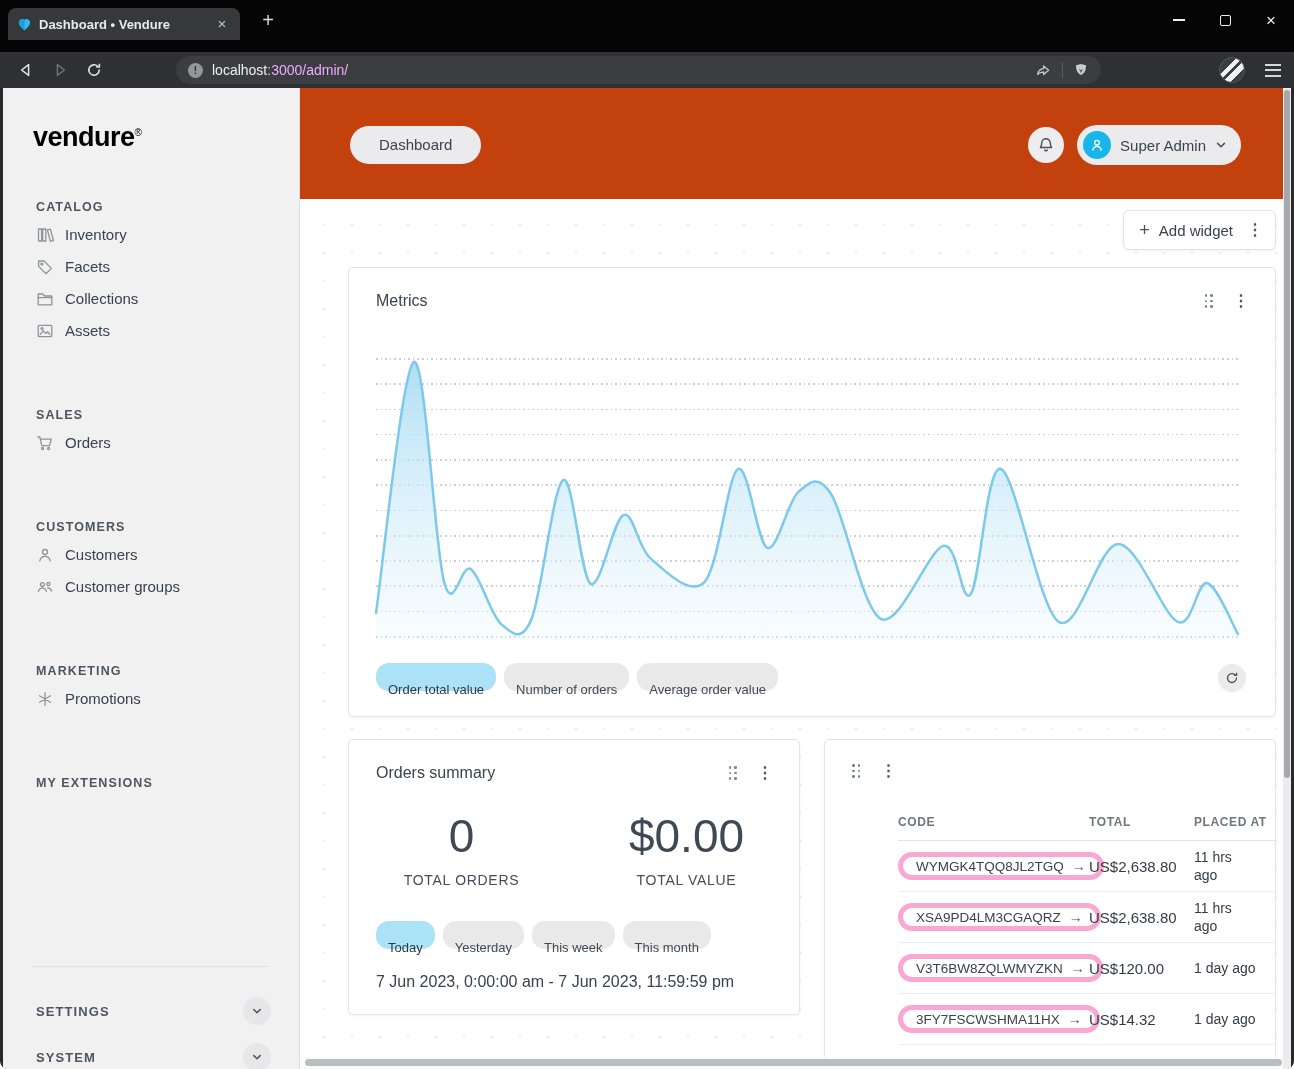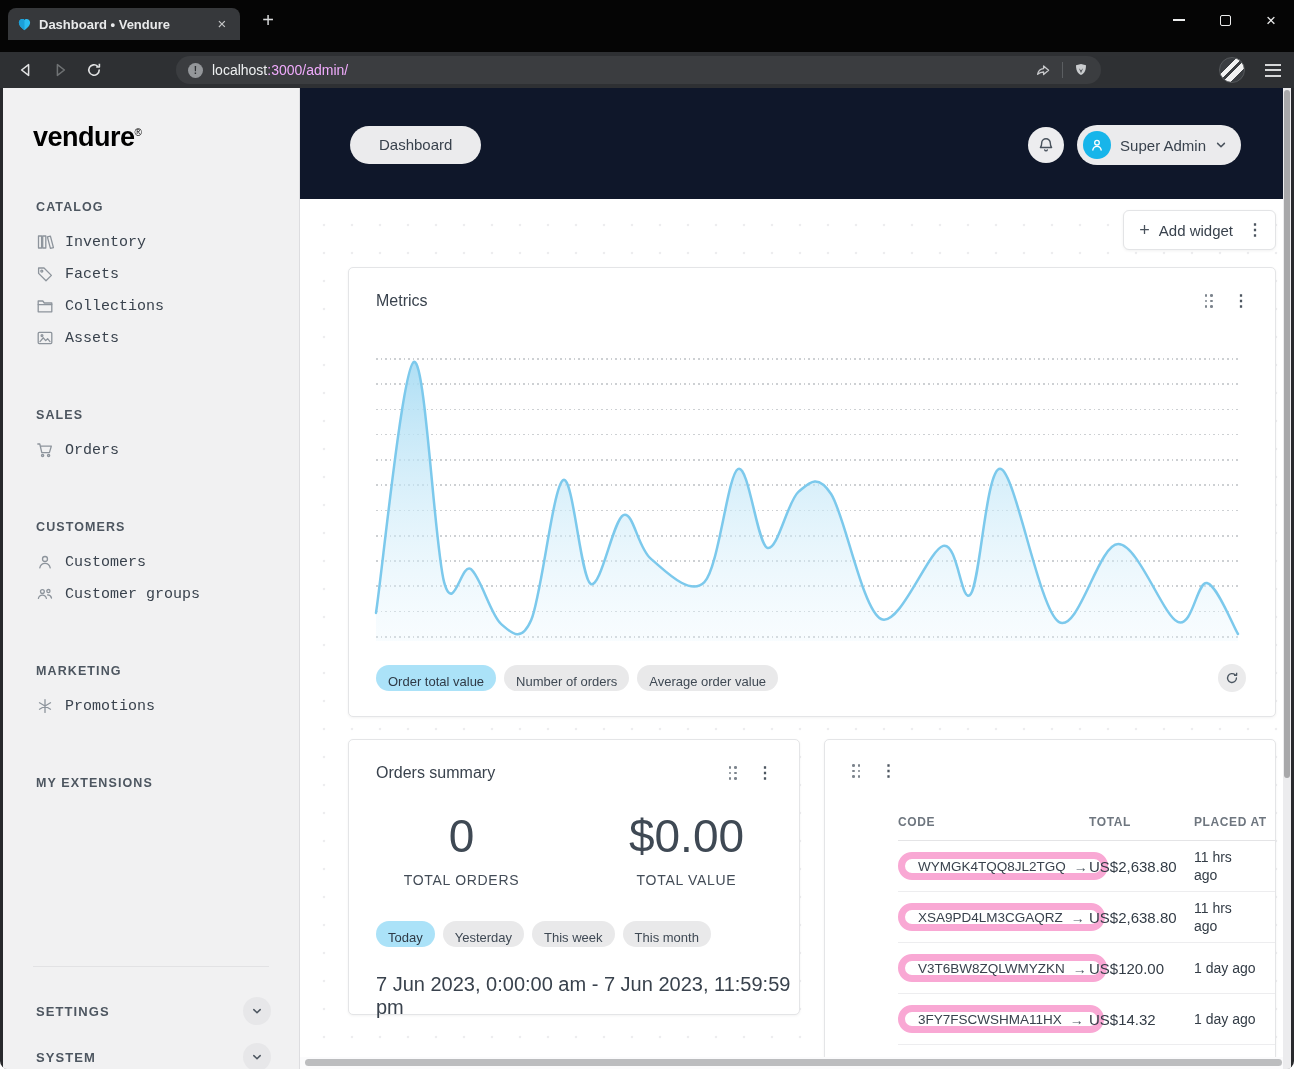--- a/index.html
+++ b/index.html
@@ -37,36 +37,36 @@
 
   
   .app { flex:1; display:flex; margin:0 3px; background:#fff; overflow:hidden; position:relative; }
 
   
   .sidebar { width:297px; flex:none; background:#f1f1f2; border-right:1px solid #dddde0; position:relative; }
   .logo { margin:30px 0 0 30px; font-size:27px; font-weight:600; letter-spacing:-0.5px; color:#000000; line-height:30px; }
   .logo sup { font-size:10px; font-weight:400; }
   .section-label { margin:54px 0 0 33px; font-size:12.5px; font-weight:600; letter-spacing:1.1px; color:#4d5660; height:16px; }
   .section-label.first { margin-top:48px; }
-  .nav-item { height:32px; display:flex; align-items:center; padding-left:33px; gap:11px; cursor:pointer;font-family:Liberation Mono, monospace; }
+  .nav-item { height:32px; display:flex; align-items:flex-start; padding-left:33px; gap:11px; cursor:pointer; }
   .nav-item:first-of-type { margin-top:0; }
   .nav-group .nav-item:nth-child(2) { margin-top:10px; }
   .nav-item span { font-size:15px; color:#39424d; }
   .nav-ico { width:18px; height:18px; flex:none; display:flex; }
   .nav-ico svg { stroke:#8d949c; fill:none; stroke-width:1.3; stroke-linecap:round; stroke-linejoin:round; }
   .sidebar-footer { position:absolute; left:0; right:0; bottom:0; height:103px; }
   .side-divider { margin:0 30px; border-top:1px solid #e2e2e4; }
   .foot-row { margin:30px 28px 0 33px; display:flex; align-items:center; justify-content:space-between; height:28px; }
   .foot-row + .foot-row { margin-top:18px; }
   .foot-label { font-size:13px; font-weight:600; letter-spacing:1.1px; color:#4d5660; }
   .chev-btn { width:28px; height:28px; border-radius:50%; background:#e7e7e9; display:flex; align-items:center; justify-content:center; }
 
   
   .main { flex:1; display:flex; flex-direction:column; overflow:hidden; min-width:0; }
-  .page-header { height:111px; background:#0f172a; position:relative; flex:none; }
+  .page-header { height:111px; background:#c2410c; position:relative; flex:none; }
   .dashboard-pill { position:absolute; left:50px; top:38px; height:38px; border-radius:19px; background:#ebebed; padding:0 29px; font-size:15px; color:#39424d; line-height:38px; }
   .bell-btn { position:absolute; right:219px; top:39px; width:36px; height:36px; border-radius:50%; background:#ededef; display:flex; align-items:center; justify-content:center; }
   .user-pill { position:absolute; right:42px; top:37px; height:40px; border-radius:20px; background:#ebebed; display:flex; align-items:center; padding:0 14px 0 6px; gap:9px; }
   .user-avatar { width:28px; height:28px; border-radius:50%; background:#17b5ea; display:flex; align-items:center; justify-content:center; }
   .user-name { font-size:15px; color:#39424d; }
 
   .content { flex:1; position:relative; background:#fff; overflow:hidden;
       background-image:radial-gradient(circle,#ededef 1.4px,transparent 1.6px); background-size:28px 28px; background-position:10px 12px; }
 
   .card { position:absolute; background:#fff; border:1px solid #e4e5e7; border-radius:5px; box-shadow:0 1px 3px rgba(0,0,0,.05); }
@@ -81,41 +81,41 @@
   .add-widget .label { font-size:15px; color:#39424d; }
   .add-widget .kebab { margin-left:5px; }
 
   
   .metrics-card { left:48px; top:68px; width:928px; height:450px; }
   .chart { position:absolute; left:27px; top:83px; width:862px; height:290px; }
   .gridline { position:absolute; left:0; right:0; height:1.6px;
       background-image:repeating-linear-gradient(90deg,#cdd0d3 0 1.6px,transparent 1.6px 4.6px); }
   .chart svg { position:absolute; inset:0; width:100%; height:100%; overflow:visible; }
   .chip-row { position:absolute; left:27px; bottom:25px; display:flex; gap:8px; }
-  .chip { height:26px; border-radius:13px; background:#e9e9ea; color:#3f4954; font-size:13px; line-height:26px; padding:4px 12px; cursor:pointer; white-space:nowrap; }
+  .chip { height:26px; border-radius:13px; background:#e9e9ea; color:#3f4954; font-size:13px; line-height:26px; padding:14px 12px; cursor:pointer; white-space:nowrap; }
   .chip.active { background:#abe2f8; color:#2f3a46; }
   .refresh-btn { position:absolute; right:29px; bottom:24px; width:28px; height:28px; border-radius:50%; background:#ebebec; display:flex; align-items:center; justify-content:center; }
 
   
   .summary-card { left:48px; top:540px; width:452px; height:276px; }
   .stats { display:flex; margin-top:26px; }
   .stat { flex:1; text-align:center; }
   .stat-value { font-size:46px; color:#3f4954; line-height:56px; }
   .stat-label { margin-top:8px; font-size:14px; letter-spacing:.7px; color:#434c57; }
   .ranges { position:absolute; left:27px; top:181px; display:flex; gap:8px; }
-  .period { position:absolute; left:27px; top:233px; font-size:20px; color:#39424d; }
+  .period { position:absolute; left:27px; top:233px; font-size:16px; color:#39424d; }
 
   
   .latest-card { left:524px; top:540px; width:452px; height:334px; overflow:hidden; }
   .lo-table { margin-top:26px; width:500px; }
   .lo-header { display:grid; grid-template-columns:73px 191px 105px 130px; height:36px; align-items:center; }
   .lo-header div { font-size:12px; font-weight:bold; letter-spacing:.6px; color:#6e767f; }
   .lo-rows { margin-left:73px; border-top:1px solid #e4e4e6; }
   .lo-row { display:grid; grid-template-columns:191px 105px 130px; height:51px; align-items:center; border-bottom:1px solid #ededef; }
-  .code-pill { display:inline-flex; align-items:flex-start; gap:8px; height:28px; border:7px solid #f9a8d4; border-radius:14px; padding:0 13px; font-size:13.5px; color:#39424d; background:#fff; cursor:pointer; white-space:nowrap; }
+  .code-pill { display:inline-flex; align-items:center; gap:8px; height:28px; border:5px solid #f9a8d4; border-radius:14px; padding:0 13px; font-size:13.5px; color:#39424d; background:#fff; cursor:pointer; white-space:nowrap; }
   .code-arrow { color:#4a5560; font-size:14px; }
   .lo-total { font-size:15px; color:#333c46; }
   .lo-placed { font-size:14px; color:#333c46; line-height:18px; }
   .lo-placed .wrap { display:inline-block; width:50px; }
   .lo-placed.nowrap { white-space:nowrap; }
 
   
   .hscroll { height:12px; background:#fbfbfc; position:relative; flex:none; }
   .hscroll .thumb { position:absolute; left:5px; right:1px; top:2px; height:7px; background:#bcbdbf; border-radius:4px; }
   .vscroll { width:8px; flex:none; background:#ececee; position:relative; }

